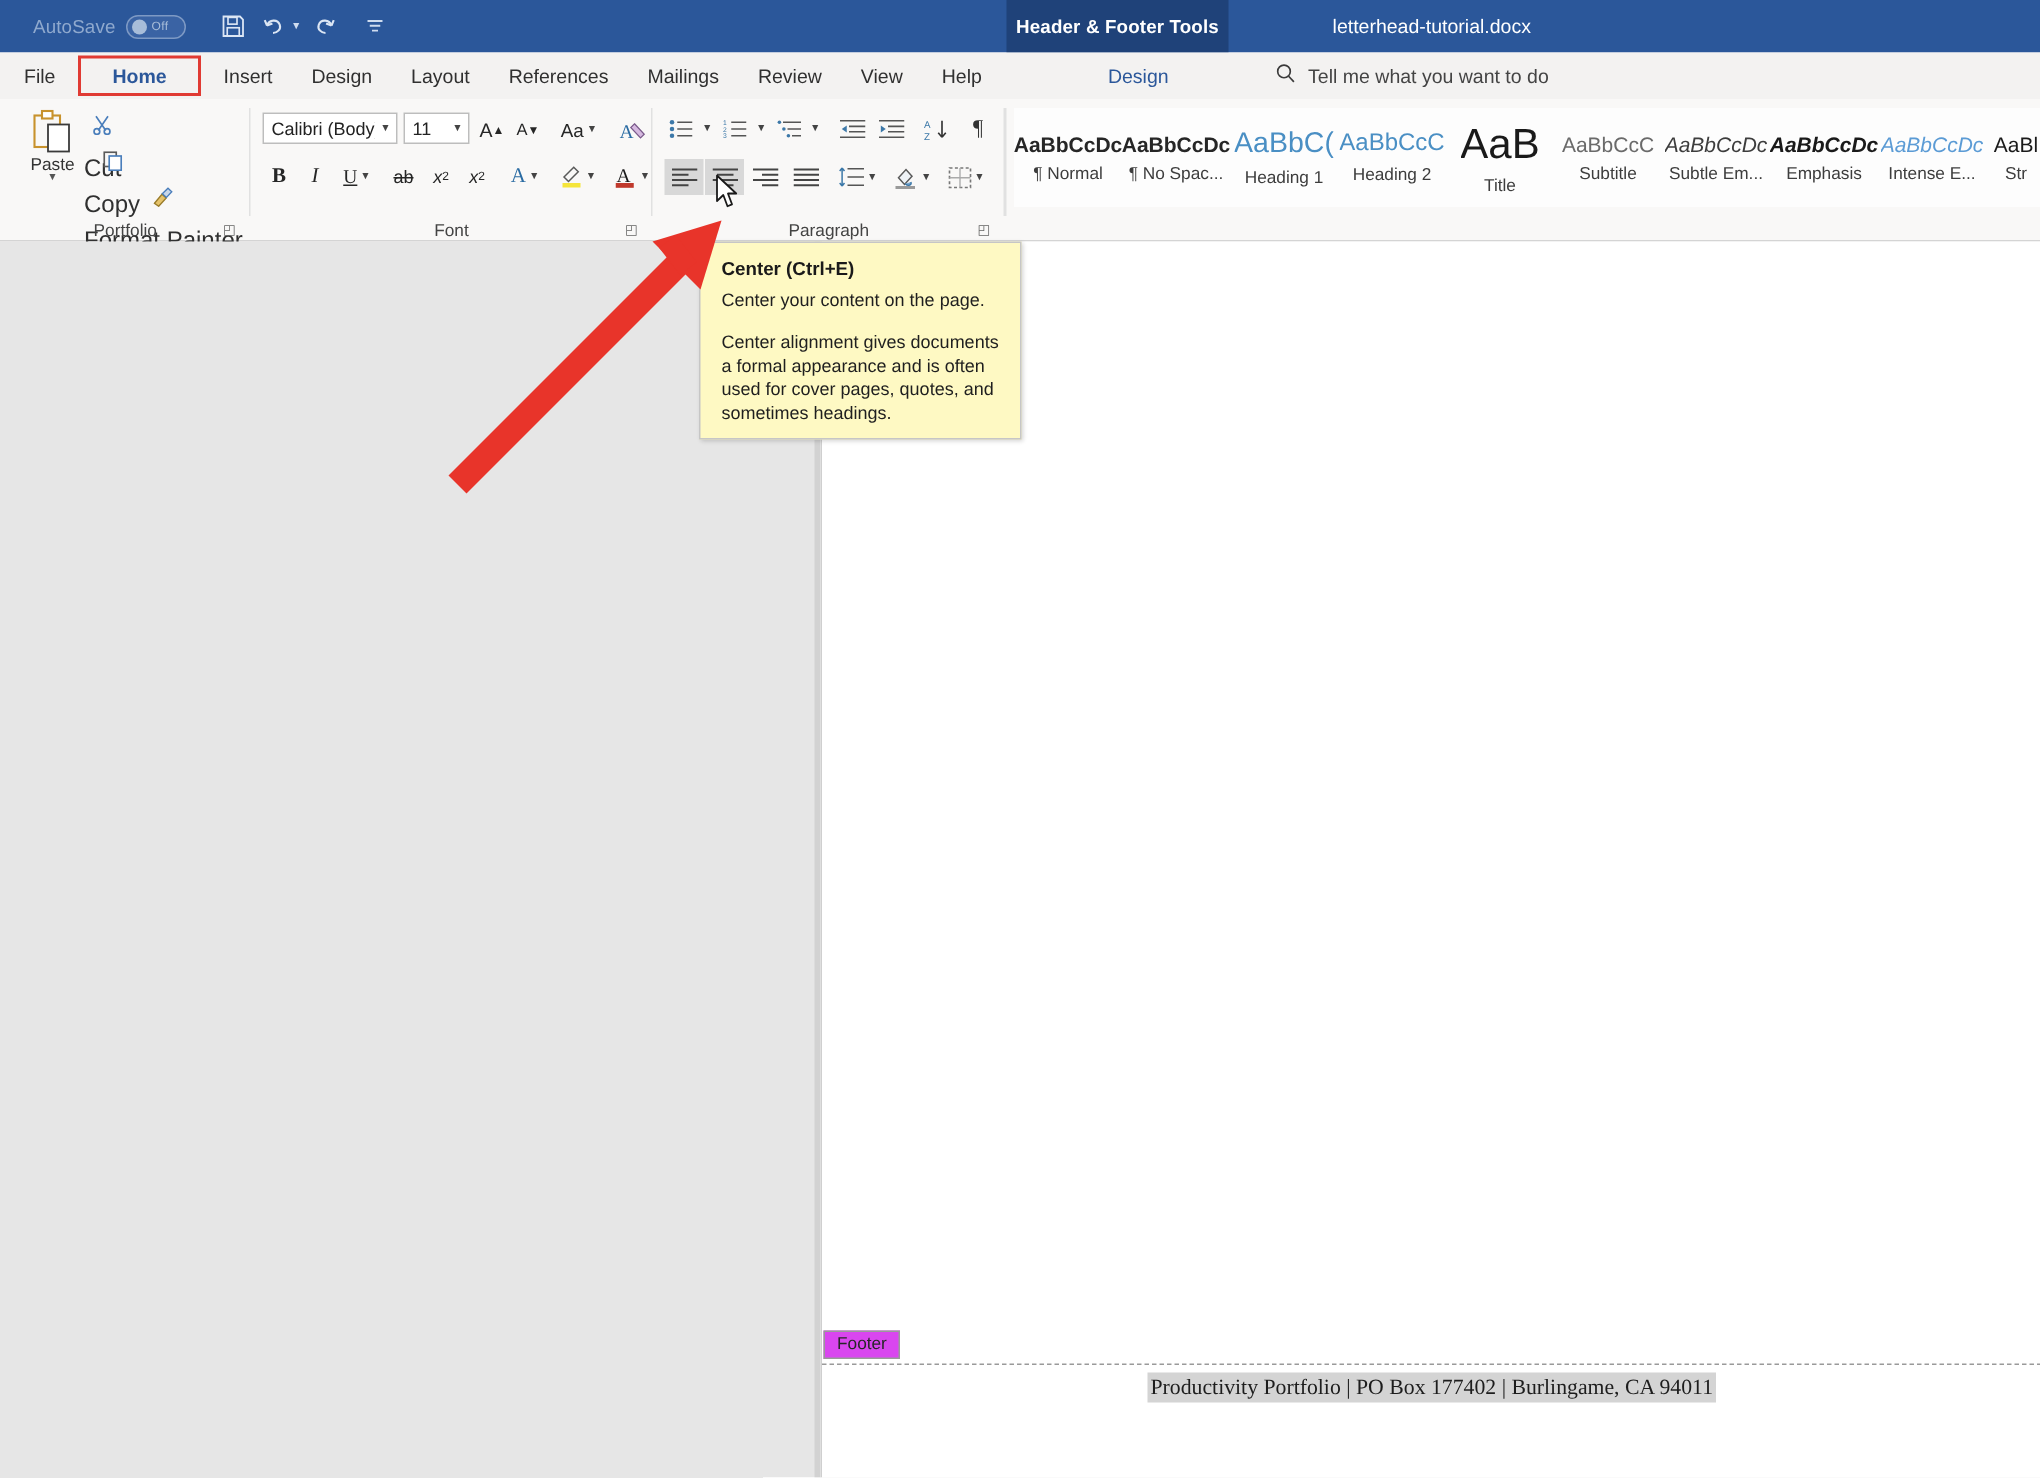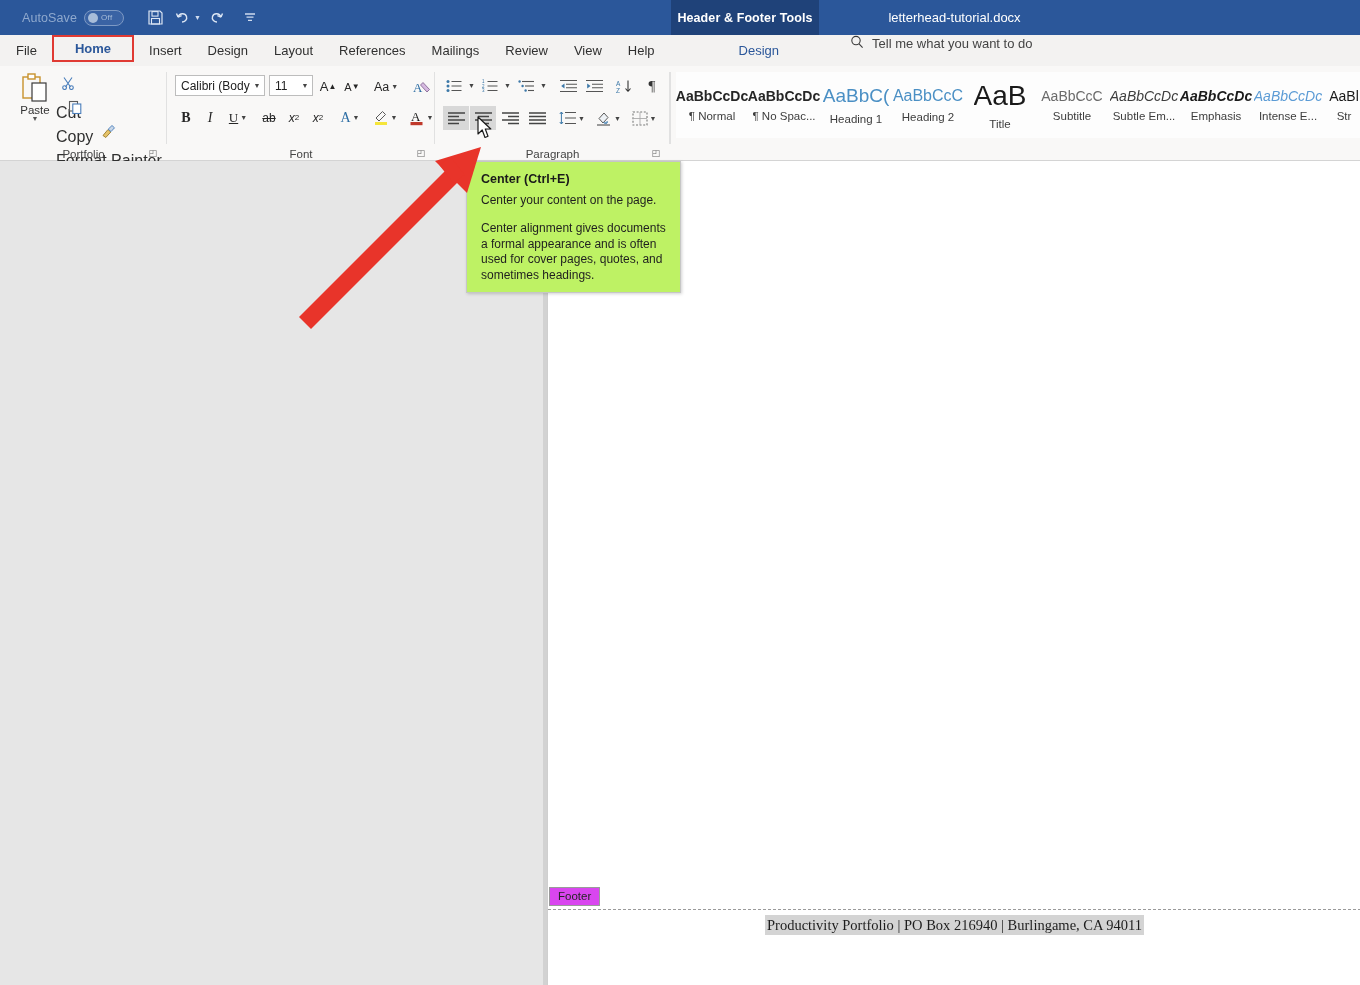--- a/index.html
+++ b/index.html
@@ -52,21 +52,21 @@
     position: absolute; left: 819px; top: 0; right: 0; height: 35px;
     color: #ffffff; font-size: 13px;
     display: flex; align-items: center; justify-content: center;
     padding-right: 270px;
   }
 
   
   .tabstrip {
     position: absolute; top: 35px; left: 0; width: 1360px; height: 31px;
     background: #f3f2f1;
-    display: flex; align-items: flex-start;
+    display: flex; align-items: center;
   }
   .tab {
     height: 31px; padding: 0 13px;
     display: flex; align-items: center;
     font-size: 13px; color: #303030;
   }
   .tab.first { padding-left: 16px; }
   .tab.active-boxed {
     color: #2b579a; font-weight: bold;
     border: 2px solid #e03a33; height: 27px; margin: 0 2px;
@@ -174,21 +174,21 @@
   }
   .footer-text .hl {
     background: #d4d4d4; color: #1d1d1d;
     font-size: 14.5px; padding: 2px 2px;
     font-family: "Liberation Serif", serif;
   }
 
   
   .tooltip {
     position: absolute; left: 466px; top: 161px; width: 215px; height: 132px;
-    background: #bef264; border: 1px solid #c6c6c6;
+    background: #fef9c3; border: 1px solid #c6c6c6;
     box-shadow: 1px 1px 3px rgba(0,0,0,.18);
     padding: 10px 12px 0 14px;
   }
   .tt-title { font-size: 12.5px; font-weight: bold; color: #1a1a1a; }
   .tt-sub { font-size: 12px; color: #1f1f1f; margin-top: 7px; }
   .tt-body { font-size: 12px; color: #1f1f1f; margin-top: 14px; line-height: 15.5px; }
 
   
   .arrow { position: absolute; left: 285px; top: 135px; pointer-events: none; }
 
@@ -546,21 +546,21 @@
   </div>
 
   <div class="workspace">
     <div class="page-shadow"></div>
     <div class="page">
       <div class="footer-tag" style="left:1px; top:726px;">
         <span>Footer</span>
       </div>
       <div class="footer-dash" style="left:0; top:748px; width:813px;"></div>
       <div class="footer-text" style="left:0; top:755px; width:813px;">
-        <span class="hl">Productivity Portfolio | PO Box 216940 | Burlingame, CA 94011</span>
+        <span class="hl">Productivity Portfolio | PO Box 177402 | Burlingame, CA 94011</span>
       </div>
     </div>
   </div>
 
   <div class="tooltip">
     <div class="tt-title">Center (Ctrl+E)</div>
     <div class="tt-sub">Center your content on the page.</div>
     <div class="tt-body">Center alignment gives documents a formal appearance and is often used for cover pages, quotes, and sometimes headings.</div>
   </div>
 

